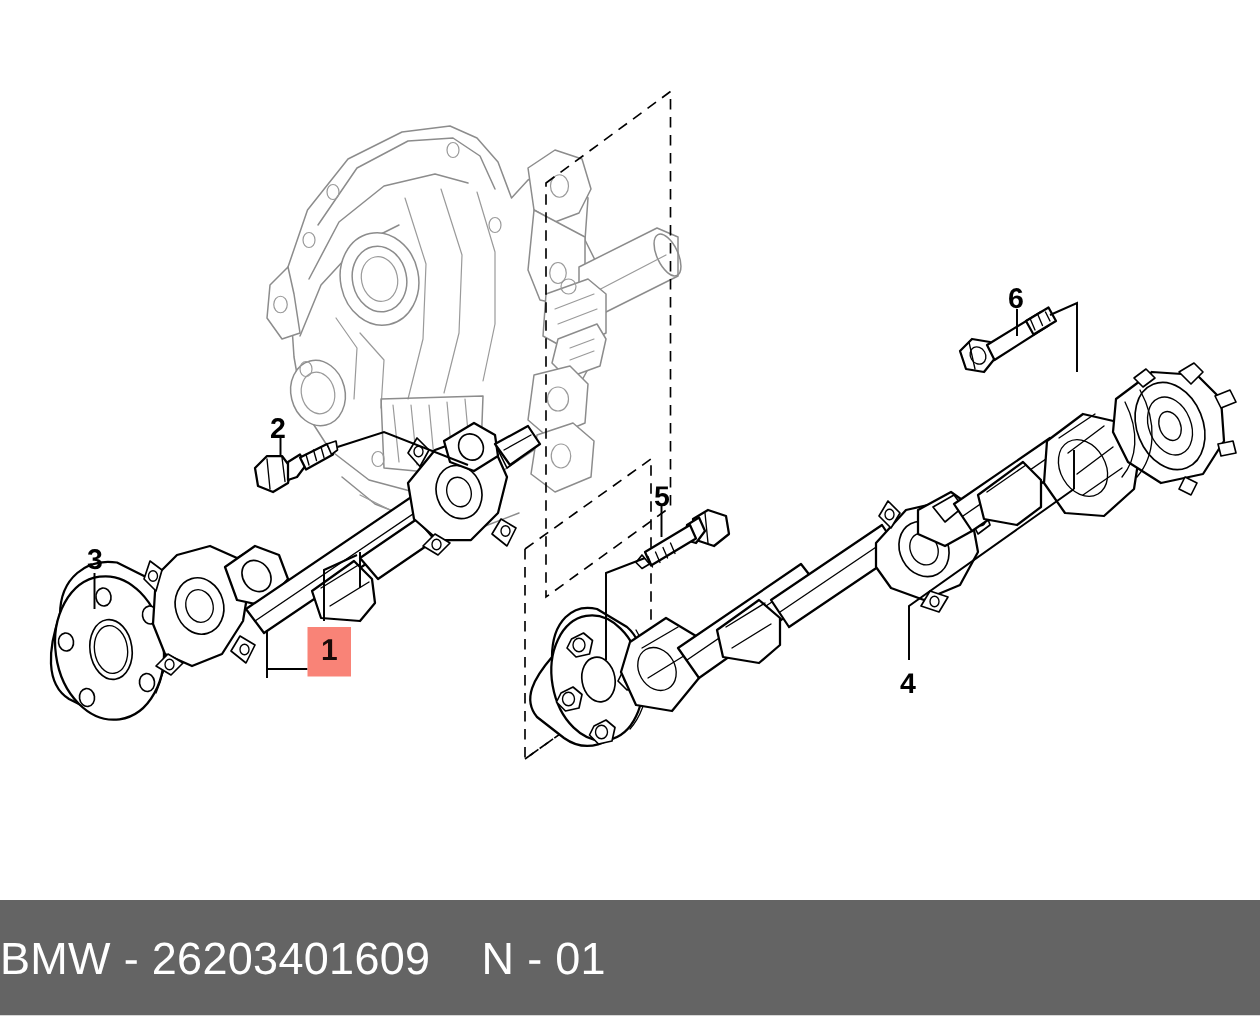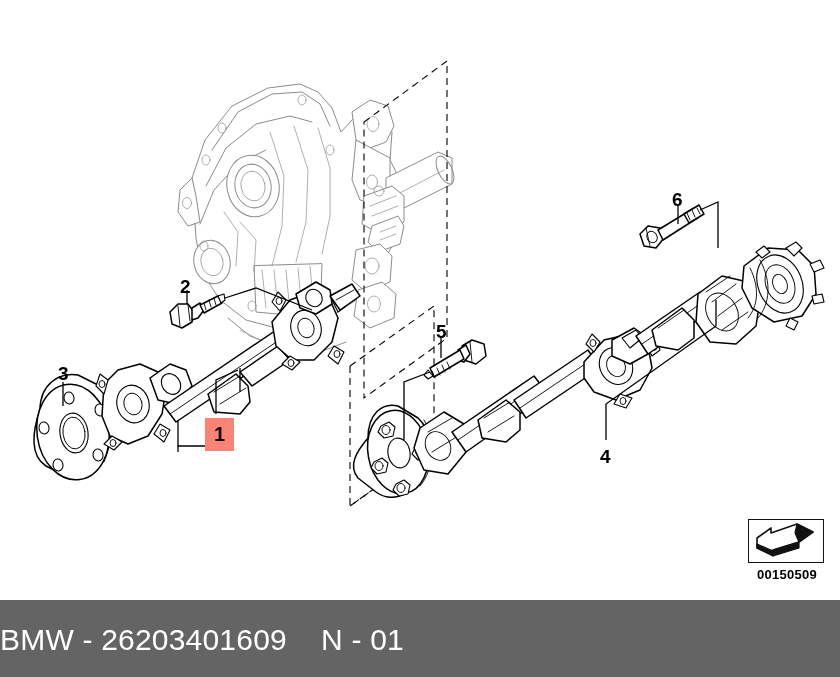--- a/index.html
+++ b/index.html
@@ -437,31 +437,20 @@
     <div class="callout" style="left:180px; top:277px;">2</div>
 
     <div class="callout" style="left:58px; top:364px;">3</div>
 
     <div class="callout" style="left:600px; top:447px;">4</div>
 
     <div class="callout" style="left:436px; top:322px;">5</div>
 
     <div class="callout" style="left:672px; top:190px;">6</div>
 
-    <div id="ref-box">
-      <div id="ref-frame">
-        <svg width="74" height="42" viewBox="0 0 74 42">
-          <polygon points="8,18 22,8 22,13 48,4 64,12 50,22 24,30 24,35 8,28" fill="#ffffff" stroke="#111111" stroke-width="1.6" stroke-linejoin="round"></polygon>
-          <polygon points="48,4 64,12 50,22 46,13" fill="#111111" stroke="#111111" stroke-width="1.2" stroke-linejoin="round"></polygon>
-          <polygon points="24,30 50,22 50,28 24,36" fill="#111111" stroke="#111111" stroke-width="1.2" stroke-linejoin="round"></polygon>
-          <polygon points="8,28 24,36 24,31 8,24" fill="#111111" stroke="#111111" stroke-width="1.2" stroke-linejoin="round"></polygon>
-        </svg>
-      </div>
-      <div id="ref-number">00150509</div>
-    </div>
 
   </div>
 
   <div id="footer">
     <span id="footer-text">BMW - 26203401609    N - 01</span>
   </div>
 
 </div>
 
 </body></html>

